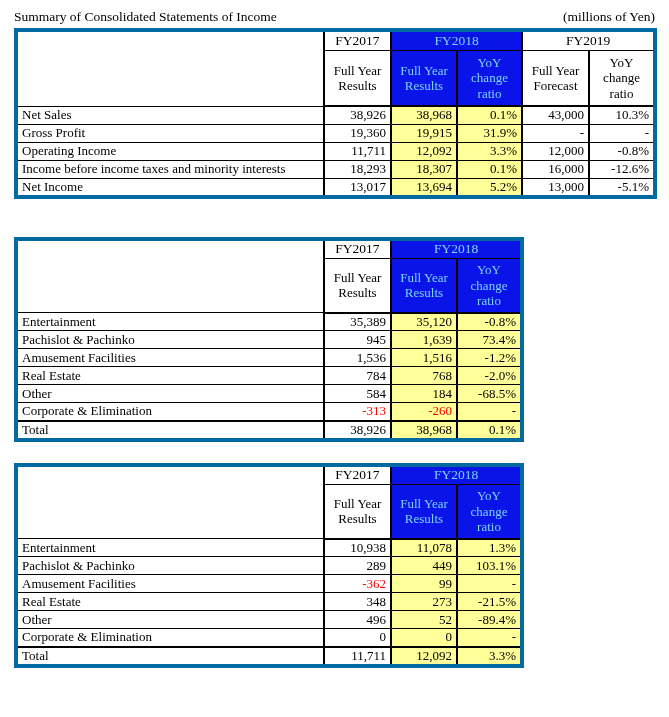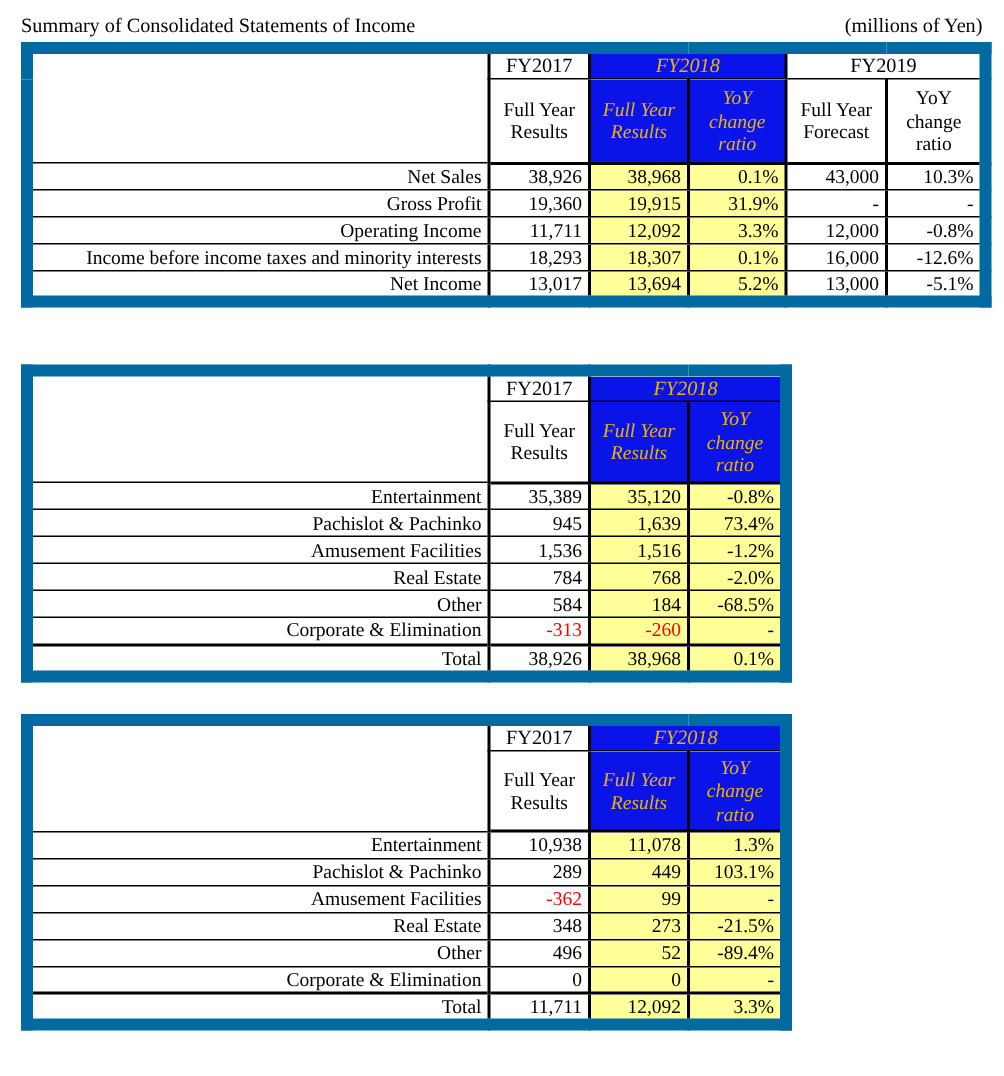--- a/index.html
+++ b/index.html
@@ -14,45 +14,45 @@
   .page { padding: 9px 14px 16px 14px; }
 
   .title-row {
     display: flex; justify-content: space-between; align-items: flex-end;
     font-size: 13.5px; line-height: 1.2; margin-bottom: 3px;
   }
   .section-title { font-size: 13.5px; line-height: 1.2; margin-bottom: 3px; }
 
   table {
     border-collapse: collapse; table-layout: fixed;
-    border: 8px solid #0369a1;
+    border: 4px solid #0369a1;
   }
   .w1 { width: 641px; }
   .w2 { width: 507px; }
 
   th, td {
     border: 1px solid #000;
     border-left-width: 2px; border-right-width: 2px;
     font-weight: normal; padding: 0 4px; overflow: hidden;
   }
   tr.h1 { height: 20px; }
   tr.h1 th { font-size: 13.5px; text-align: center; }
   tr.h2 th {
     font-size: 13px; text-align: center; vertical-align: middle;
     line-height: 1.18; padding: 2px; border-bottom-width: 2px;
   }
   table.t1 tr.h2 { height: 56px; }
   table.seg tr.h2 { height: 54px; }
 
   tbody tr { height: 18px; }
   tbody td { font-size: 13px; }
-  .lbl { text-align: right; white-space: nowrap; }
+  .lbl { text-align: left; white-space: nowrap; }
   .num { text-align: right; white-space: nowrap; }
 
-  .blue { background: var(--header-blue, #0a14e8); color: #eab308; font-style: italic; }
+  .blue { background: var(--header-blue, #0a14e8); color: #7dd3fc; }
   .yl   { background: var(--highlight-yellow, #ffff99); }
   .neg  { color: var(--negative-red, #ff0000); }
   tr.total td { border-top: 2px solid #000; }
 
   .sec2 { margin-top: 38px; }
   .sec3 { margin-top: 21px; }
 </style>
 </head>
 <body>
 

